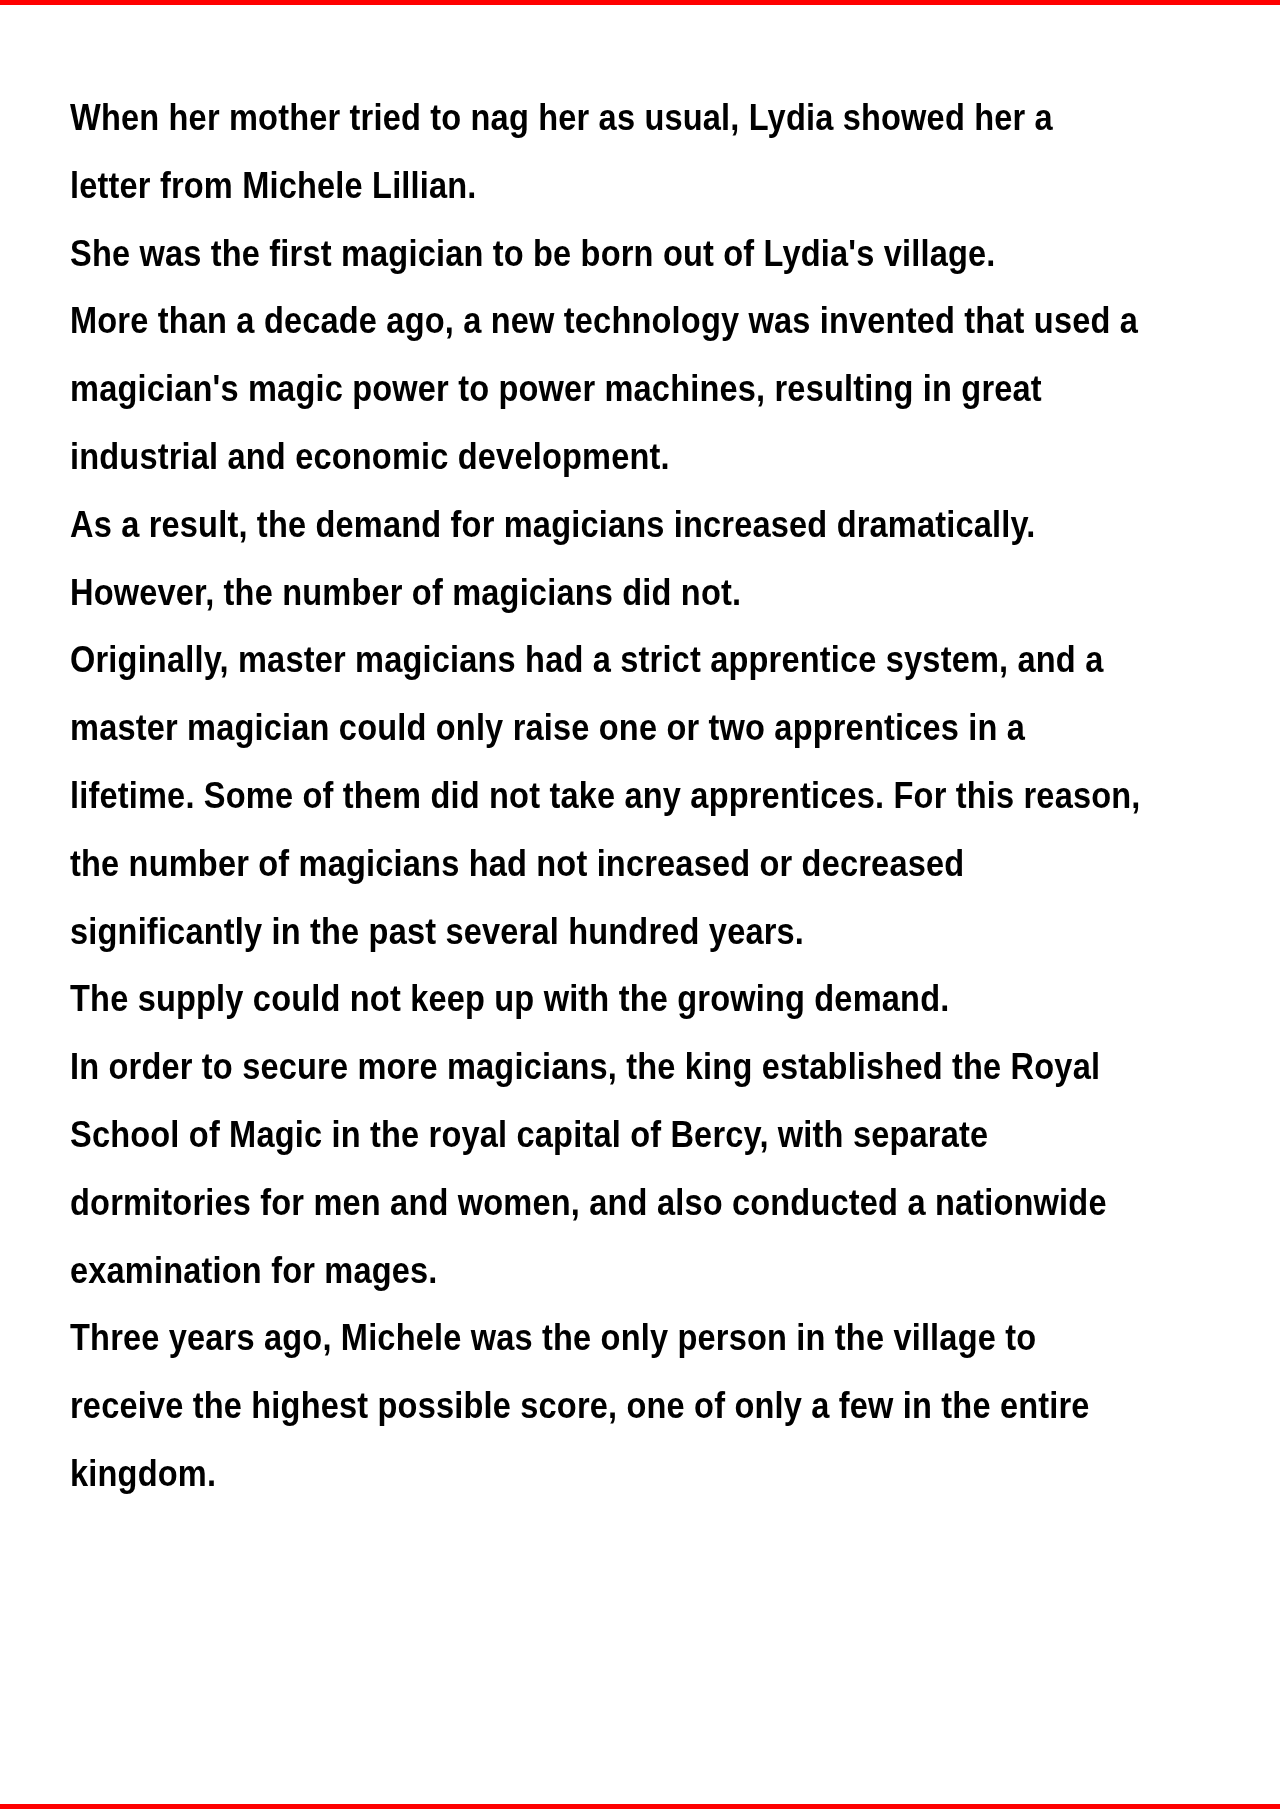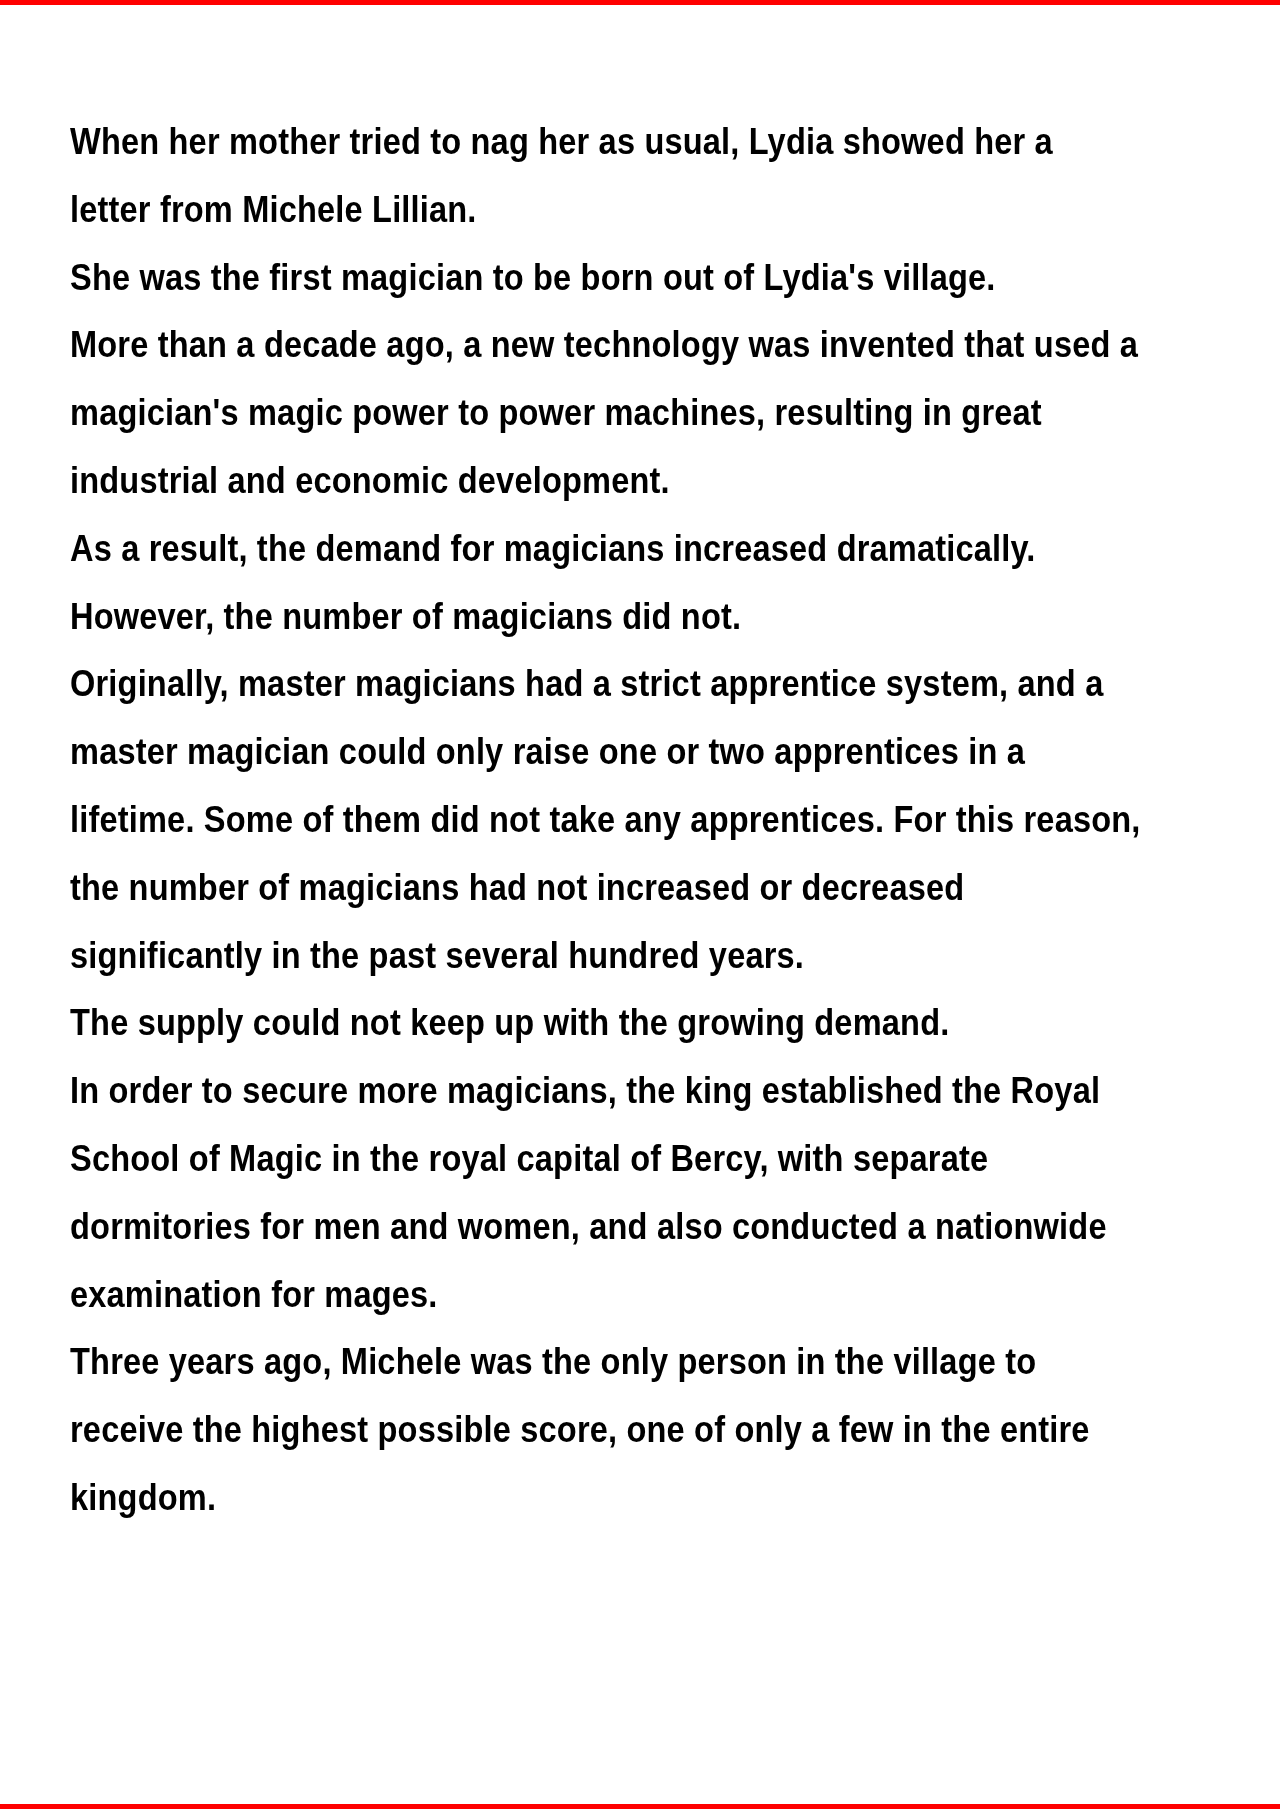--- a/index.html
+++ b/index.html
@@ -18,21 +18,21 @@
     position: absolute;
     left: 0;
     width: 100%;
     height: 5px;
   }
   .edge-line.top { top: 0; }
   .edge-line.bottom { bottom: 0; }
   .text-block {
     position: absolute;
     left: 70px;
-    top: 108px;
+    top: 84px;
     width: 1210px;
   }
   .text-line {
     margin: 0;
     padding: 0;
     font-size: 37px;
     font-weight: 700;
     line-height: 67.8px;
     color: #000000;
     white-space: nowrap;

